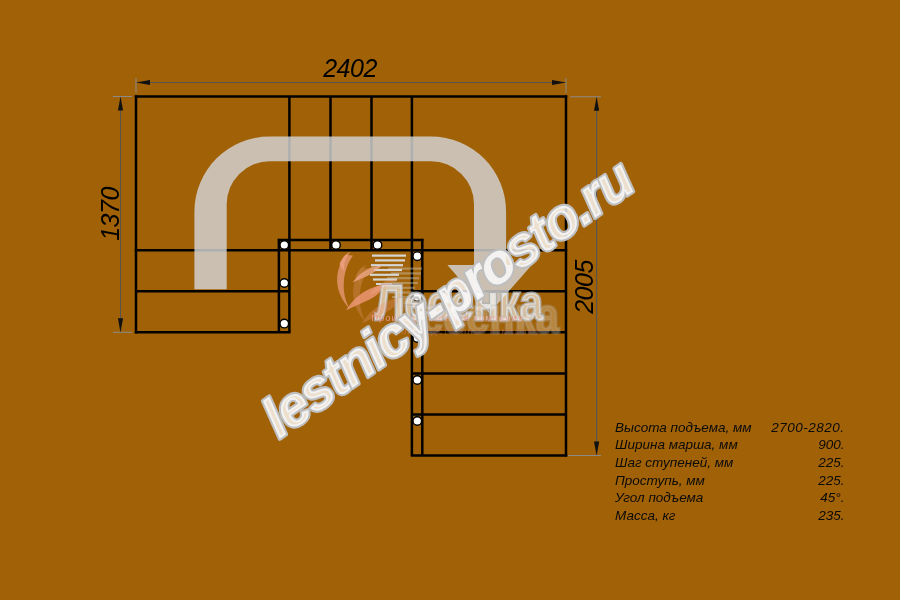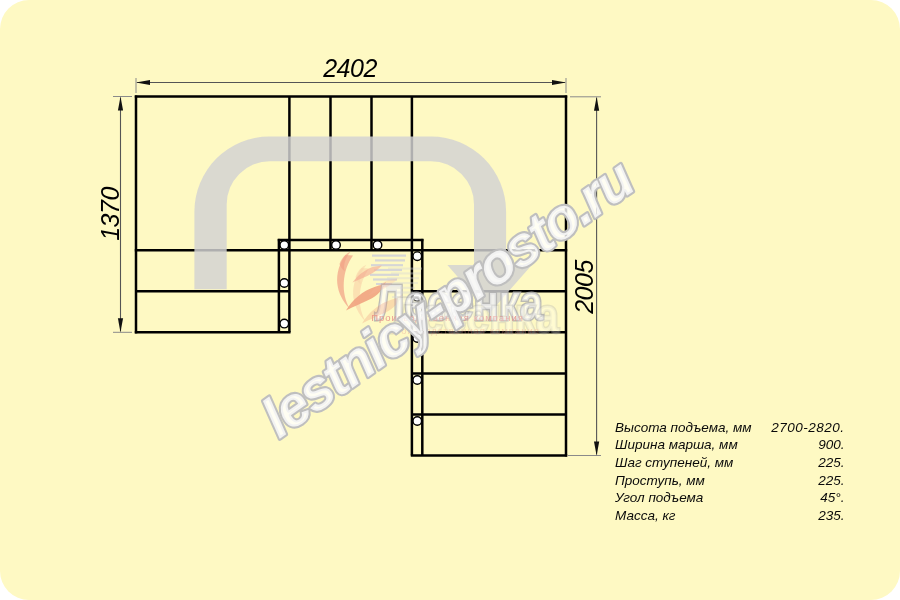--- a/index.html
+++ b/index.html
@@ -1,17 +1,17 @@
 <!DOCTYPE html>
 <html><head>
 <meta charset="utf-8">
 <style>
   html,body{margin:0;padding:0;background:#ffffff;}
-  #page{position:relative;width:900px;height:600px;background:#fef9c3;overflow:hidden;
-        font-family:"Liberation Sans", sans-serif;border-radius:29px;}
+  #page{position:relative;width:900px;height:600px;background:#a16207;overflow:hidden;
+        font-family:"Liberation Sans", sans-serif;}
 </style>
 </head>
 <body>
 <div id="page">
 <svg width="900" height="600" viewBox="0 0 900 600">
 
   <g stroke="#8a8a8a" stroke-width="1">
 
     <line x1="136" y1="93" x2="136" y2="78"></line>
     <line x1="566" y1="93" x2="566" y2="78"></line>

